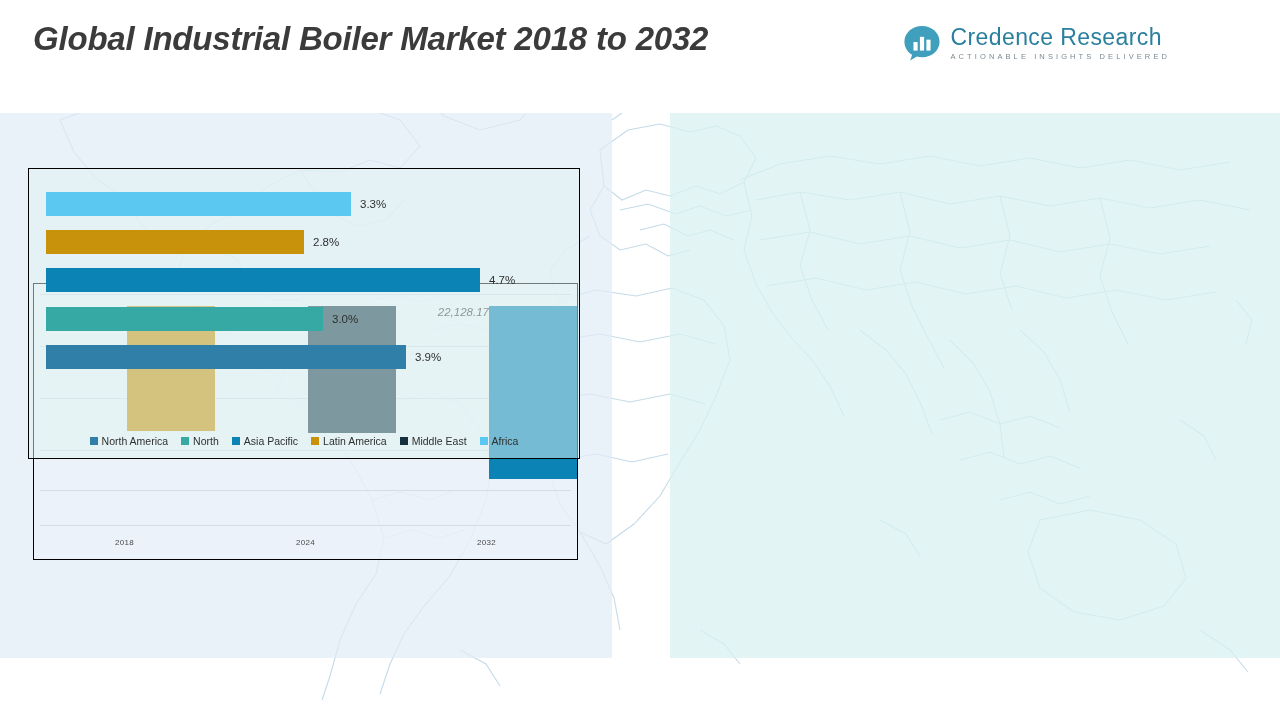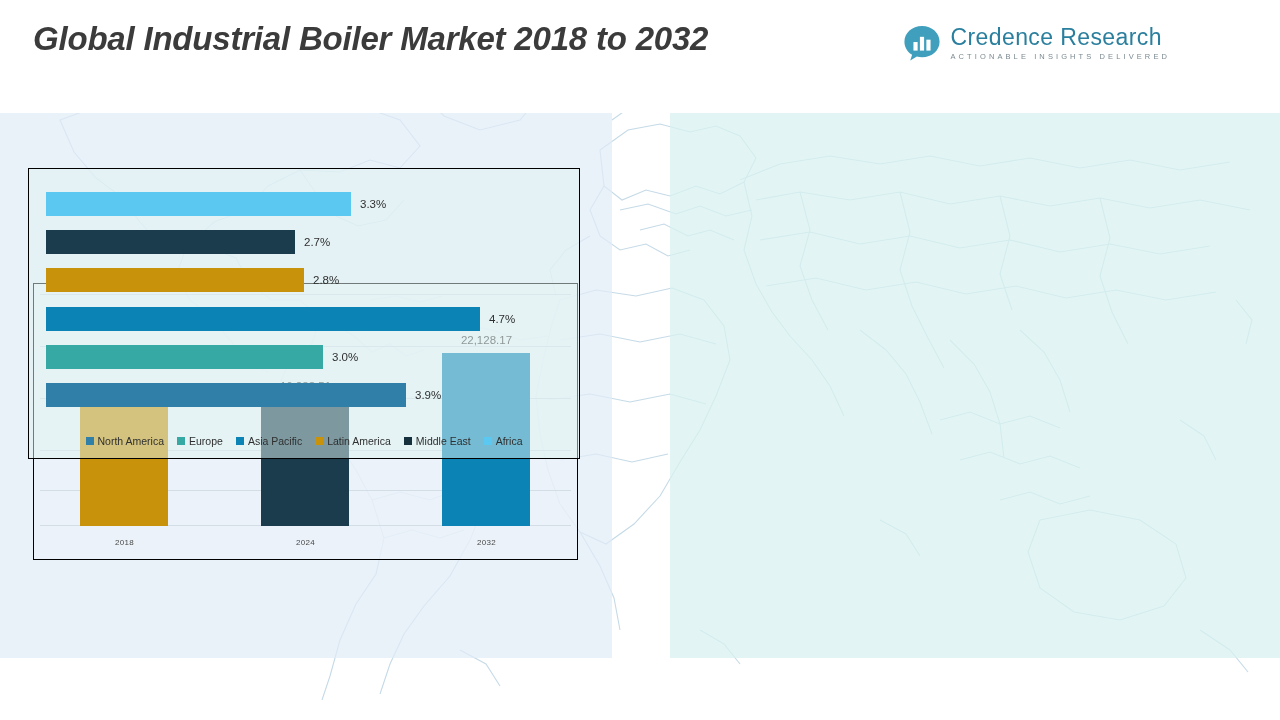--- a/index.html
+++ b/index.html
@@ -52,22 +52,23 @@
   
   #chart-left {
     position: absolute; z-index: 2;
     left: 33px; top: 283px; width: 545px; height: 277px;
     border: 1.4px solid #000000; background: rgba(236,243,250,0.55);
   }
   #left-plot { position: absolute; left: 0; top: 0; right: 0; bottom: 0; }
   .gridline { position: absolute; left: 6px; right: 6px; height: 1px; background: #d3dde6; }
   .vbar-slot {
     position: absolute; bottom: 33px; width: 33.33%;
-    display: flex; flex-direction: column; align-items: center; justify-content: flex-end;
+    display: flex; flex-direction: row; align-items: flex-start; justify-content: flex-end;
     height: 220px;
+    font-style: italic;
   }
   .vbar-val { font-size: 11.5px; color: #3a3a3a; margin-bottom: 7px; white-space: nowrap; }
   .vbar { width: 88px; }
   .vbar-cat {
     position: absolute; bottom: 12px; width: 33.33%;
     text-align: center; font-size: 8px; color: #4a4a4a; letter-spacing: 0.3px;
   }
   #axis-line { position: absolute; left: 6px; right: 6px; bottom: 33px; height: 1px; background: #d3dde6; }
 
   
@@ -212,24 +213,20 @@
     <div class="line1">CAGR by Region, %</div>
   </div>
 
   <div id="chart-right">
     <div id="hbars">
         <div class="hrow">
           <div class="hbar" style="width: 305px; background: rgb(91, 200, 242);"></div>
           <div class="hbar-val">3.3%</div>
         </div>
         <div class="hrow">
-          <div class="hbar" style="width: 249px; background: rgb(26, 60, 76);"></div>
-          <div class="hbar-val">2.7%</div>
-        </div>
-        <div class="hrow">
           <div class="hbar" style="width: 258px; background: rgb(200, 147, 11);"></div>
           <div class="hbar-val">2.8%</div>
         </div>
         <div class="hrow">
           <div class="hbar" style="width: 434px; background: rgb(11, 131, 180);"></div>
           <div class="hbar-val">4.7%</div>
         </div>
         <div class="hrow">
           <div class="hbar" style="width: 277px; background: rgb(54, 169, 165);"></div>
           <div class="hbar-val">3.0%</div>
@@ -239,21 +236,21 @@
           <div class="hbar-val">3.9%</div>
         </div>
       </div>
     <div id="legend">
         <div class="legend-item">
           <span class="legend-swatch" style="background: rgb(47, 127, 168);"></span>
           <span>North America</span>
         </div>
         <div class="legend-item">
           <span class="legend-swatch" style="background: rgb(54, 169, 165);"></span>
-          <span>Europe</span>
+          <span>North</span>
         </div>
         <div class="legend-item">
           <span class="legend-swatch" style="background: rgb(11, 131, 180);"></span>
           <span>Asia Pacific</span>
         </div>
         <div class="legend-item">
           <span class="legend-swatch" style="background: rgb(200, 147, 11);"></span>
           <span>Latin America</span>
         </div>
         <div class="legend-item">

